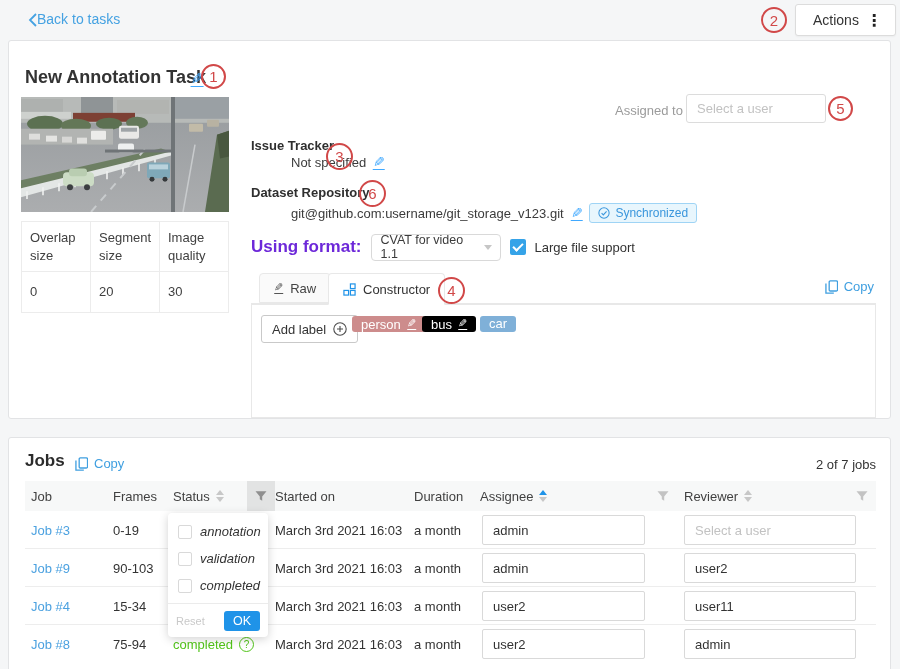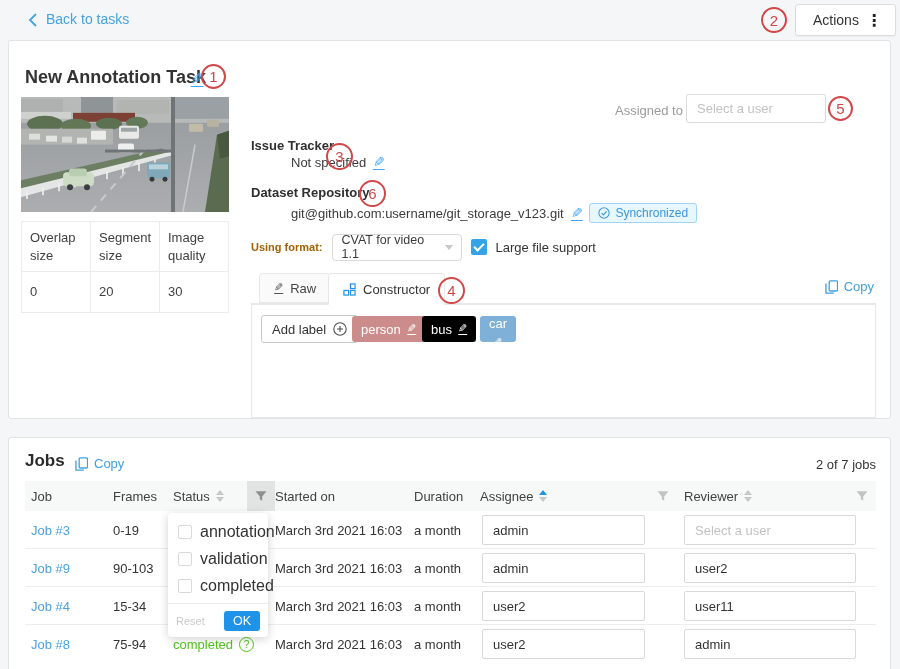--- a/index.html
+++ b/index.html
@@ -1,21 +1,21 @@
 <!DOCTYPE html>
 <html><head>
 <meta charset="utf-8">
 <style>
   * { margin:0; padding:0; box-sizing:border-box; }
   body { font-family:"Liberation Sans","DejaVu Sans",sans-serif; background:#f5f6f7; }
   .screen { position:relative; width:900px; height:669px; overflow:hidden; background:#f5f6f7; }
   .card { position:absolute; background:#fff; border:1px solid #e2e3e5; border-radius:3px; }
 
   
-  .back-link { position:absolute; left:28px; top:11px; color:#45a2e2; font-size:14px; text-decoration:none; display:flex; align-items:flex-end; gap:9px; cursor:pointer; }
+  .back-link { position:absolute; left:28px; top:11px; color:#45a2e2; font-size:14px; text-decoration:none; display:flex; align-items:flex-end; cursor:pointer; }
   .actions-btn { position:absolute; left:795px; top:4px; width:101px; height:32px; background:#fff; border:1px solid #dcdcdc; border-radius:3px; box-shadow:0 1px 2px rgba(0,0,0,.04); font-size:14px; color:#333; display:flex; align-items:center; justify-content:space-between; padding:0 13px 0 17px; cursor:pointer; font-family:inherit; }
   .dots { font-size:16px; font-weight:bold; color:#222; letter-spacing:0; }
 
   
   .marker { position:absolute; border:2px solid #d14848; border-radius:50%; color:#d14848; display:flex; align-items:center; justify-content:center; font-size:15px; z-index:30; background:transparent; }
 
   
   .main-card { left:8px; top:40px; width:883px; height:379px; }
   .task-title { position:absolute; left:16px; top:26px; font-size:18px; font-weight:700; color:#333; }
   .edit-ic { display:inline-block; color:#40a9ff; font-size:14px; border-bottom:1.5px solid #40a9ff; line-height:1; transform:scaleX(-1); cursor:pointer; }
@@ -31,37 +31,37 @@
   .assigned-label { position:absolute; left:606px; top:62px; font-size:13px; color:#9b9b9b; }
   .assignee-input { position:absolute; left:677px; top:53px; width:140px; height:29px; border:1px solid #dcdcdc; border-radius:3px; font-size:13px; padding:0 10px; color:#333; font-family:inherit; }
   input::placeholder { color:#c2c2c2; }
 
   .sec-label { position:absolute; font-size:13px; font-weight:700; color:#2f2f2f; }
   .sec-value { position:absolute; font-size:13px; color:#3b3b3b; display:flex; align-items:center; gap:7px;margin-left:40px; }
 
   .sync-badge { display:inline-flex; align-items:center; gap:5px; background:#e8f6fd; border:1px solid #9fd4f5; border-radius:3px; color:#3a96dc; font-size:12px; padding:1px 8px; height:20px; }
 
   .format-row { position:absolute; left:242px; top:192px; display:flex; align-items:center; gap:9px; height:28px; }
-  .format-label { font-size:11px; font-weight:700; color:#a16207; }
+  .format-label { font-size:17px; font-weight:700; color:#6d28d9; }
   .format-select { width:130px; height:27px; border:1px solid #d9d9d9; border-radius:4px; background:#fff; font-size:12.5px; color:#3b3b3b; display:flex; align-items:center; justify-content:space-between; padding:0 8px 0 9px; cursor:pointer; }
   .sel-caret { width:0; height:0; border-left:4px solid transparent; border-right:4px solid transparent; border-top:5px solid #c6c6c6; }
   .cb { width:16px; height:16px; border-radius:2px; display:inline-block; position:relative; cursor:pointer; }
   .cb.checked { background:#35a3e8; }
   .cb.checked::after { content:""; position:absolute; left:5px; top:2px; width:4px; height:8px; border:solid #fff; border-width:0 2px 2px 0; transform:rotate(45deg); }
   .cb-label { font-size:13px; color:#333; }
 
   .tabs { position:absolute; left:242px; top:232px; width:625px; height:31px; border-bottom:1px solid #e8e8e8; }
   .tab { position:absolute; top:0; display:flex; align-items:center; gap:7px; font-size:13px; color:#444; border:1px solid #e8e8e8; border-radius:4px 4px 0 0; padding:0 14px; cursor:pointer; }
   .tab-raw { left:8px; height:30px; background:#fafafa; }
   .tab-active { left:77px; height:32px; background:#fff; border-bottom:1px solid #fff; z-index:2; color:#333; }
   .copy-link { position:absolute; right:2px; top:6px; color:#3f9fe0; font-size:13px; display:flex; align-items:center; gap:6px; cursor:pointer; }
 
   .constructor-panel { position:absolute; left:242px; top:263px; width:625px; height:114px; border:1px solid #e8e8e8; background:#fff;padding-left:48px; }
   .add-label-btn { position:absolute; left:9px; top:10px; height:28px; background:#fff; border:1px solid #c9c9c9; border-radius:3px; font-size:13px; color:#333; display:flex; align-items:center; gap:7px; padding:0 10px; cursor:pointer; font-family:inherit; }
-  .chip { position:absolute; top:11px; height:26px; border-radius:3px; color:#fff; font-size:13px; display:flex; align-items:center; gap:6px; padding:0 9px; cursor:pointer; }
+  .chip { position:absolute; top:11px; height:16px; border-radius:3px; color:#fff; font-size:13px; display:flex; align-items:center; gap:6px; padding:0 9px; cursor:pointer; }
   .chip .edit-ic { color:#fff; border-bottom-color:#fff; font-size:11px; }
 
   
   .jobs-card { left:8px; top:437px; width:883px; height:240px; }
   .jobs-title { position:absolute; left:16px; top:13px; font-size:17px; font-weight:700; color:#2b2b2b; }
   .jobs-copy { position:absolute; left:66px; top:18px; }
   .jobs-count { position:absolute; right:14px; top:19px; font-size:13px; color:#333; }
 
   .thead { position:absolute; left:16px; top:43px; width:851px; height:30px; background:#f7f8f8; font-size:13px; color:#414141; }
   .thead .hc { position:absolute; top:0; height:30px; display:flex; align-items:center; gap:6px; }
@@ -76,21 +76,21 @@
   .trow .tc { position:absolute; top:0; height:38px; display:flex; align-items:center; }
   .job-link { color:#4ba1e0; cursor:pointer; text-decoration:none; }
   .status-done { color:#52c41a; display:flex; align-items:center; gap:6px; }
   .qmark { width:15px; height:15px; border:1px solid #52c41a; border-radius:50%; color:#52c41a; font-size:10px; display:flex; align-items:center; justify-content:center; }
   .cell-input { position:absolute; top:4px; height:30px; border:1px solid #d9d9d9; border-radius:2px; font-size:13px; padding:0 10px; color:#333; font-family:inherit; background:#fff; }
 
   
   .filter-dd { position:absolute; left:168px; top:513px; width:100px; background:#fff; border-radius:4px; box-shadow:0 2px 10px rgba(0,0,0,.18); z-index:20; padding-top:5px; }
   .fd-item { height:27px; display:flex; align-items:center; gap:8px; padding-left:10px; cursor:pointer; }
   .fd-cb { width:14px; height:14px; border:1px solid #d9d9d9; border-radius:2px; background:#fff; flex:0 0 auto; }
-  .fd-label { font-size:16px; color:#333; }
+  .fd-label { font-size:13px; color:#333;font-style:italic; }
   .fd-footer { margin-top:4px; border-top:1px solid #ebebeb; height:34px; display:flex; align-items:center; justify-content:space-between; padding:0 8px; }
   .fd-reset { font-size:11px; color:#c9c9c9; cursor:default; }
   .fd-ok { background:#1f93e8; color:#fff; border:none; border-radius:3px; font-size:12.5px; padding:3px 9px; cursor:pointer; font-family:inherit; }
 
   .ic-svg { display:block; }
 </style>
 </head>
 <body>
 
 <div class="screen">

